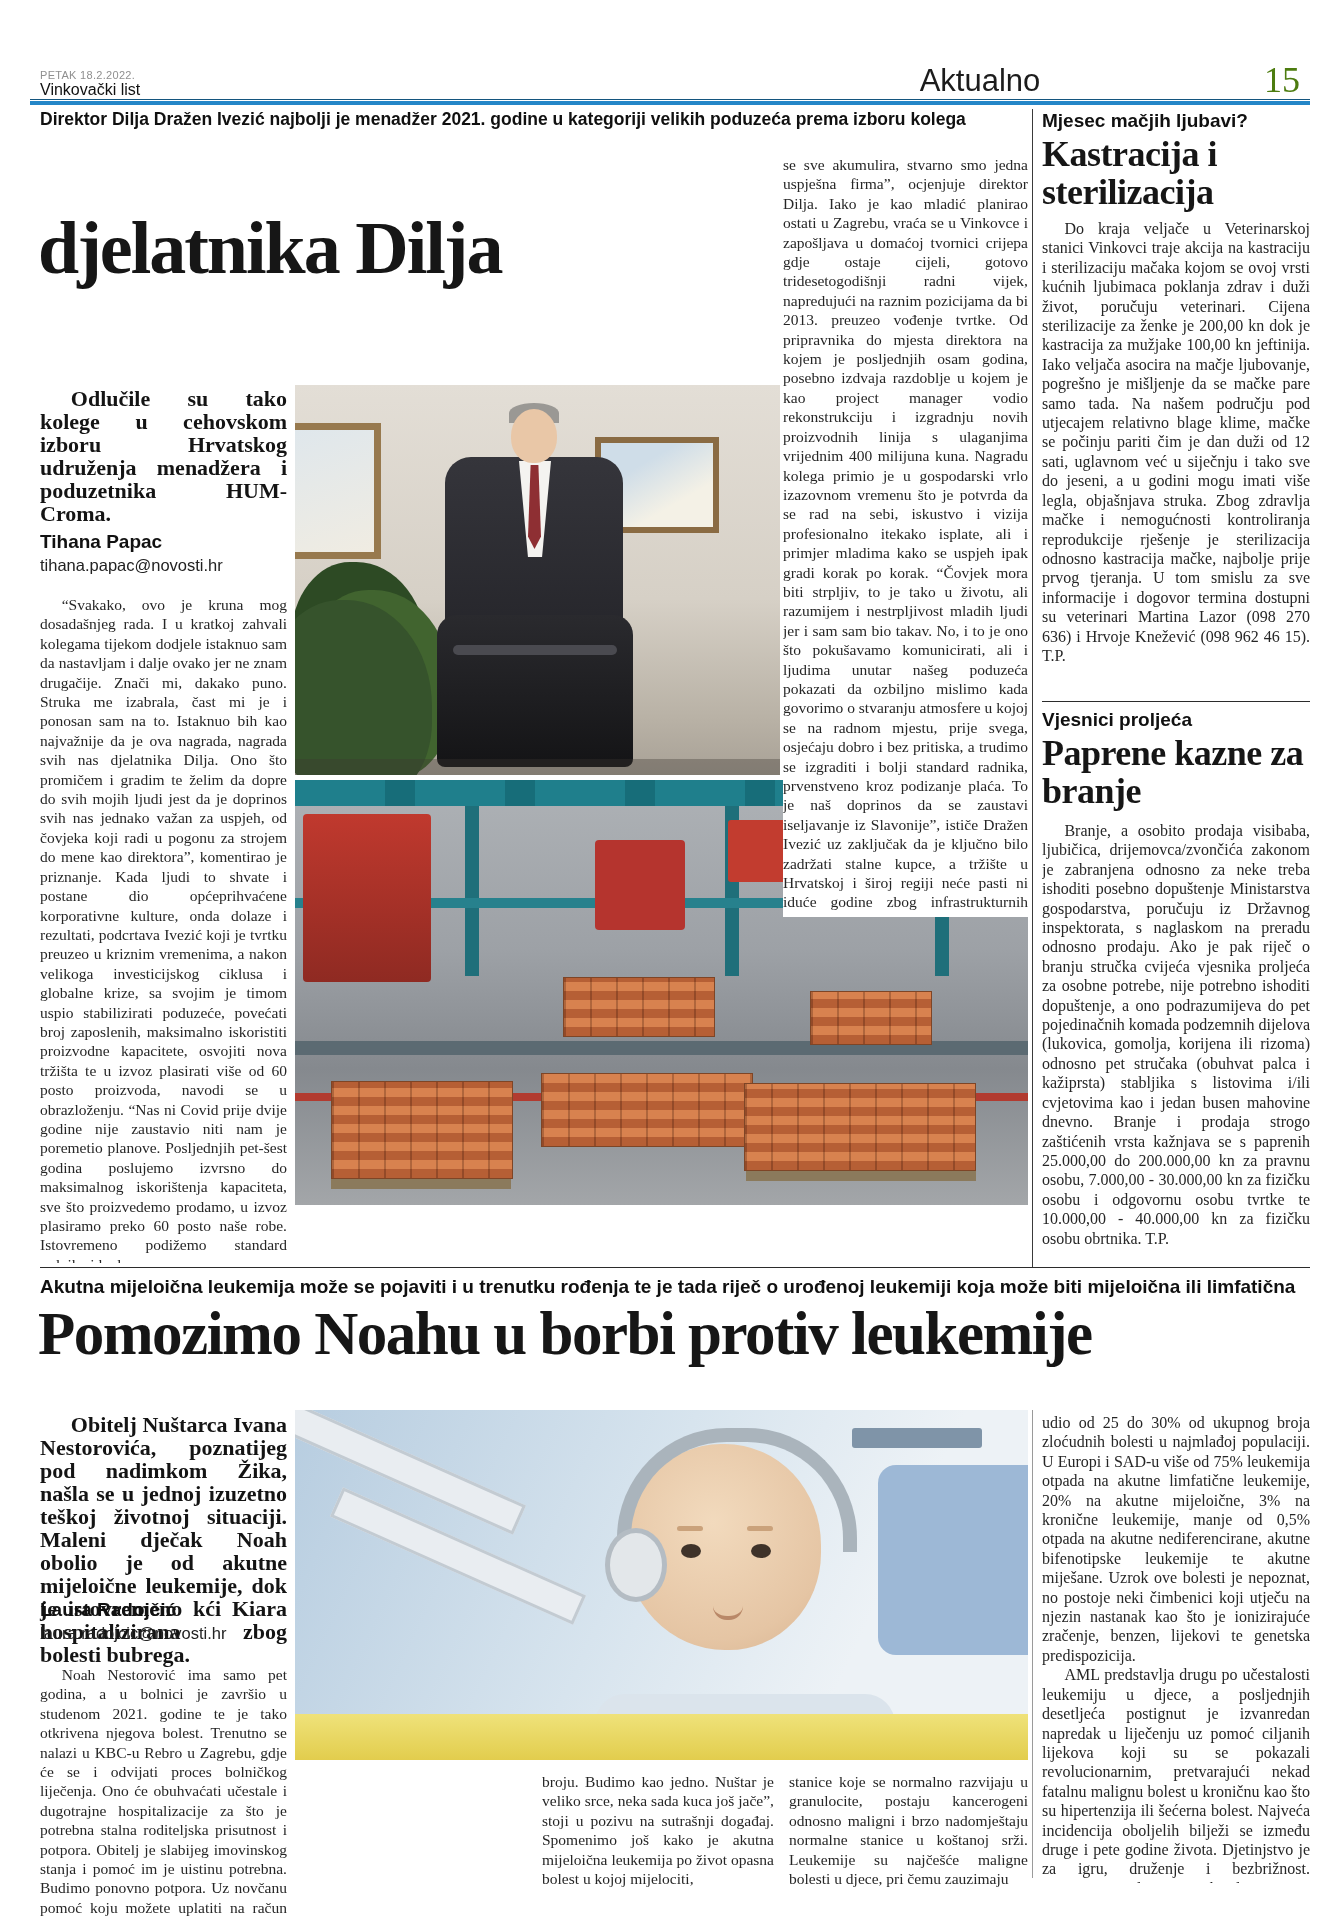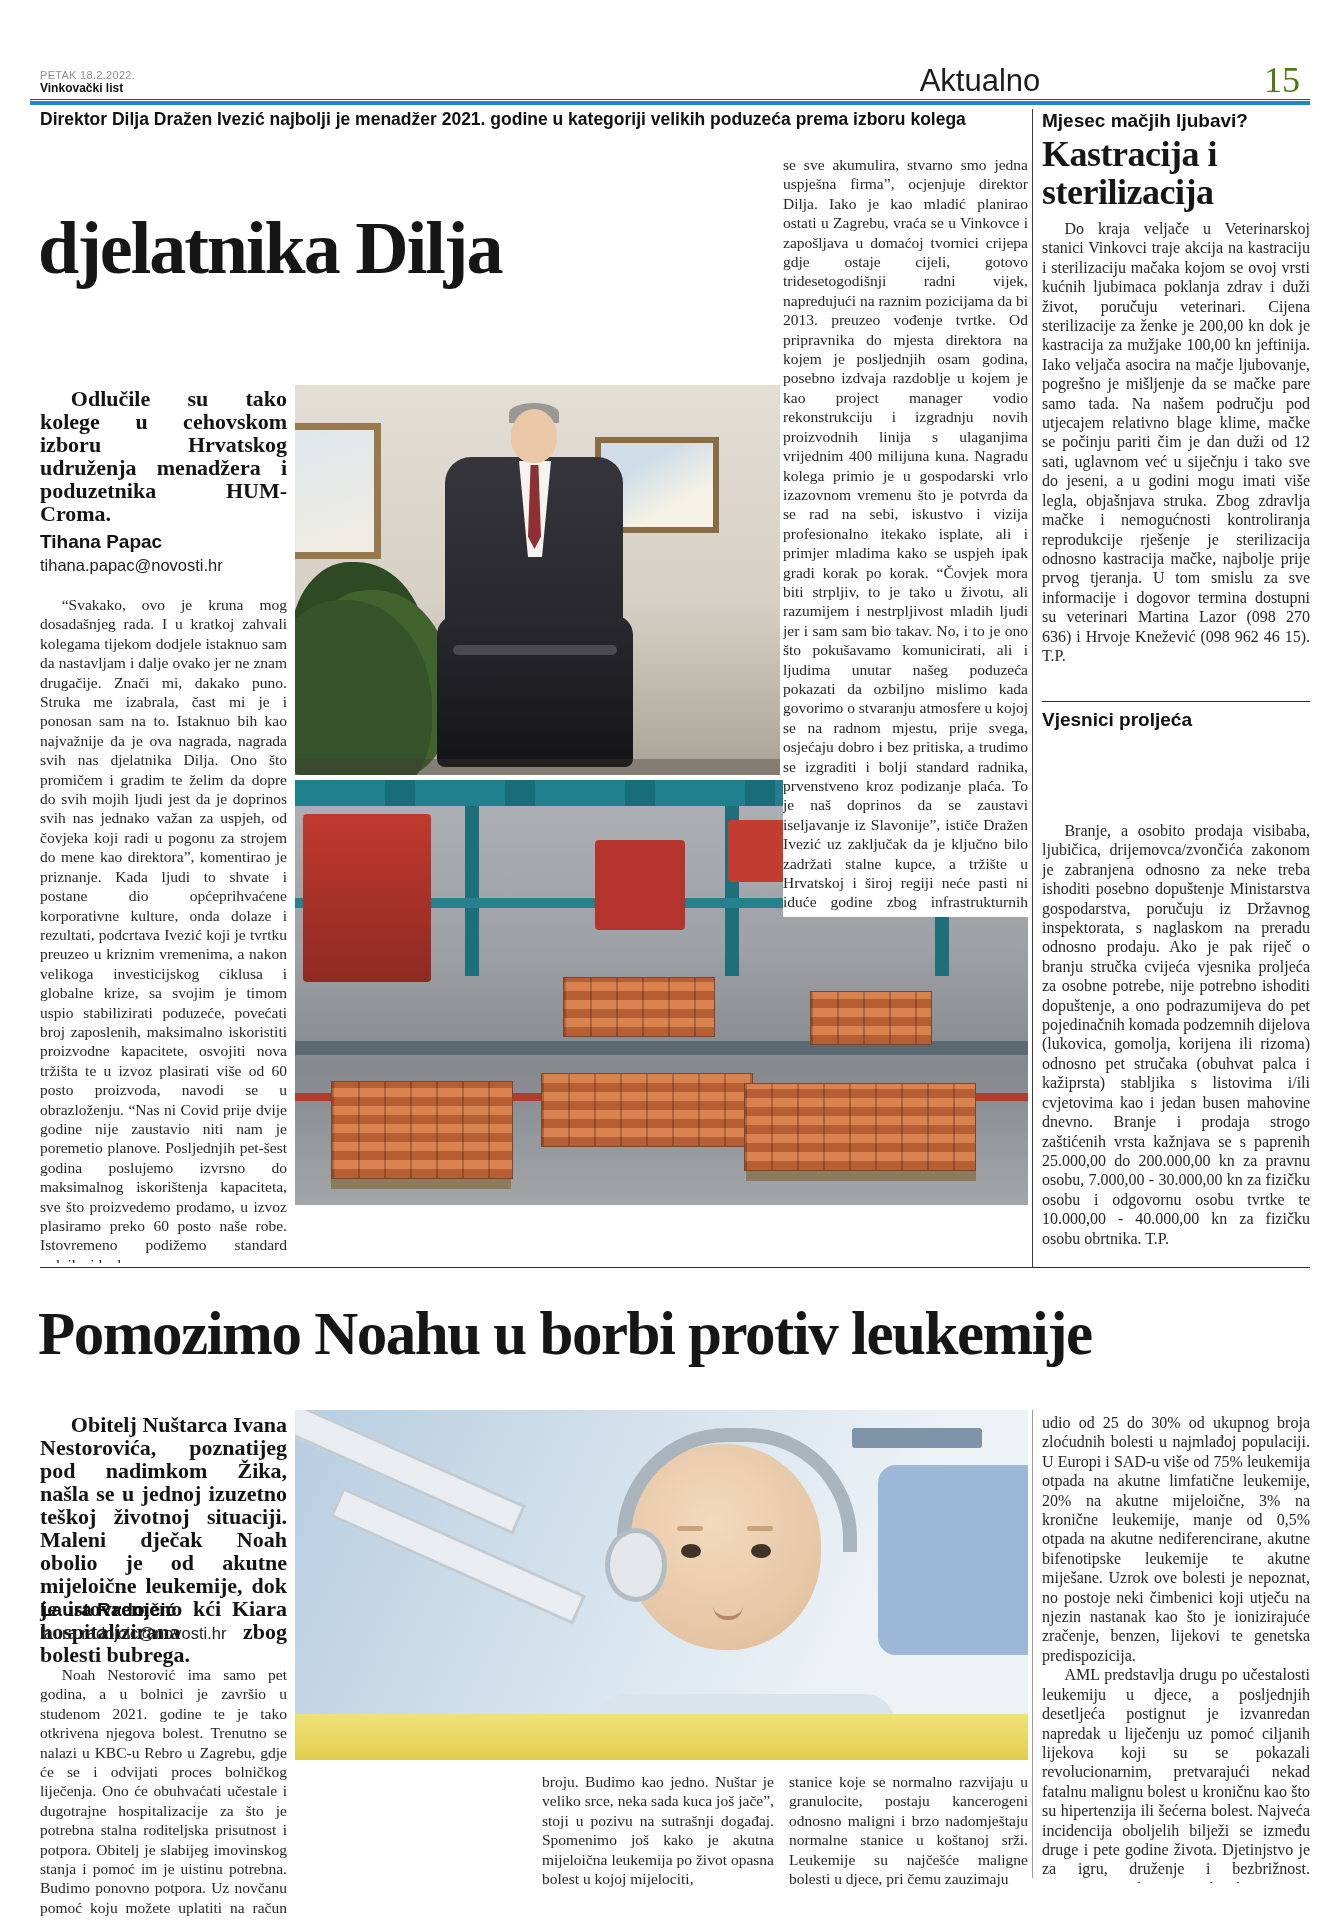--- a/index.html
+++ b/index.html
@@ -2,21 +2,21 @@
 <html lang="hr"><head>
 <meta charset="utf-8">
 <style>
   html,body{margin:0;padding:0;background:#ffffff;}
   .page{position:relative;width:1326px;height:1920px;background:#fff;margin:15px auto;overflow:hidden;
         font-family:"Liberation Serif","DejaVu Serif",serif;color:#1d1d1d;}
   .abs{position:absolute;}
   .sans{font-family:"Liberation Sans","DejaVu Sans",sans-serif;}
   
   .date-label{font-size:11px;color:#8f8f8f;letter-spacing:.3px;}
-  .pub-name{font-size:12px;font-weight:bold;color:#111;}
+  .pub-name{font-size:16px;font-weight:normal;color:#111;}
   .section-title{font-size:31px;color:#1c1c1c;}
   .page-num{font-size:36px;color:#4d7c0f;font-family:"Liberation Serif",serif;}
   .rule-dark{background:#14557e;height:1px;}
   .rule-blue{background:#2486c8;height:4px;}
   .vline{width:1px;background:#3a3a3a;}
   .hline{height:1px;background:#2b2b2b;}
   
   .kicker{font-weight:bold;font-size:17.5px;color:#101010;}
   .kicker-big{font-weight:bold;font-size:19px;color:#101010;}
   .headline{font-weight:bold;color:#161616;letter-spacing:-2px;line-height:1.02;}
@@ -134,24 +134,26 @@
     <div class="ph floor-pallet" style="left:36px;bottom:16px;width:180px;"></div>
     <div class="ph floor-pallet" style="right:52px;bottom:24px;width:230px;"></div>
   </div>
 
   <div class="abs vline" style="left:1032px;top:94px;height:1158px;"></div>
   <div class="abs sans kicker-big" style="left:1042px;top:95px;width:268px;">Mjesec mačjih ljubavi?</div>
   <div class="abs headline h-side" style="left:1042px;top:120px;width:268px;">Kastracija i sterilizacija</div>
   <div class="abs body-col wide indent" style="left:1042px;top:204px;width:268px;height:474px;">Do kraja veljače u Veterinarskoj stanici Vinkovci traje akcija na kastraciju i sterilizaciju mačaka kojom se ovoj vrsti kućnih ljubimaca poklanja zdrav i duži život, poručuju veterinari. Cijena sterilizacije za ženke je 200,00 kn dok je kastracija za mužjake 100,00 kn jeftinija. Iako veljača asocira na mačje ljubovanje, pogrešno je mišljenje da se mačke pare samo tada. Na našem području pod utjecajem relativno blage klime, mačke se počinju pariti čim je dan duži od 12 sati, uglavnom već u siječnju i tako sve do jeseni, a u godini mogu imati više legla, objašnjava struka. Zbog zdravlja mačke i nemogućnosti kontroliranja reprodukcije rješenje je sterilizacija odnosno kastracija mačke, najbolje prije prvog tjeranja. U tom smislu za sve informacije i dogovor termina dostupni su veterinari Martina Lazor (098 270 636) i Hrvoje Knežević (098 962 46 15). T.P.</div>
   <div class="abs hline" style="left:1042px;top:686px;width:268px;"></div>
   <div class="abs sans kicker-big" style="left:1042px;top:694px;width:268px;">Vjesnici proljeća</div>
+  <div class="abs headline h-side" style="left:1042px;top:719px;width:268px;">Paprene kazne za branje</div>
   <div class="abs body-col wide indent" style="left:1042px;top:806px;width:268px;height:440px;">Branje, a osobito prodaja visibaba, ljubičica, drijemovca/zvončića zakonom je zabranjena odnosno za neke treba ishoditi posebno dopuštenje Ministarstva gospodarstva, poručuju iz Državnog inspektorata, s naglaskom na preradu odnosno prodaju. Ako je pak riječ o branju stručka cvijeća vjesnika proljeća za osobne potrebe, nije potrebno ishoditi dopuštenje, a ono podrazumijeva do pet pojedinačnih komada podzemnih dijelova (lukovica, gomolja, korijena ili rizoma) odnosno pet stručaka (obuhvat palca i kažiprsta) stabljika s listovima i/ili cvjetovima kao i jedan busen mahovine dnevno. Branje i prodaja strogo zaštićenih vrsta kažnjava se s paprenih 25.000,00 do 200.000,00 kn za pravnu osobu, 7.000,00 - 30.000,00 kn za fizičku osobu i odgovornu osobu tvrtke te 10.000,00 - 40.000,00 kn za fizičku osobu obrtnika. T.P.</div>
 
   <div class="abs hline" style="left:40px;top:1252px;width:1270px;"></div>
 
+  <div class="abs sans kicker-big" style="left:40px;top:1261px;width:1270px;">Akutna mijeloična leukemija može se pojaviti i u trenutku rođenja te je tada riječ o urođenoj leukemiji koja može biti mijeloična ili limfatična</div>
   <div class="abs headline h-bottom" style="left:38px;top:1288px;width:1272px;">Pomozimo Noahu u borbi protiv leukemije</div>
 
   <div class="abs lead" style="left:40px;top:1398px;width:247px;">Obitelj Nuštarca Ivana Nestorovića, poznatijeg pod nadimkom Žika, našla se u jednoj izuzetno teškoj životnoj situaciji. Maleni dječak Noah obolio je od akutne mijeloične leukemije, dok je istovremeno kći Kiara hospitalizirana zbog bolesti bubrega.</div>
   <div class="abs sans byl-name" style="left:40px;top:1584px;">Laura Radojčić</div>
   <div class="abs sans byl-mail" style="left:40px;top:1609px;">laura.radojcic@novosti.hr</div>
   <div class="abs body-col indent" style="left:40px;top:1650px;width:247px;height:258px;">Noah Nestorović ima samo pet godina, a u bolnici je završio u studenom 2021. godine te je tako otkrivena njegova bolest. Trenutno se nalazi u KBC-u Rebro u Zagrebu, gdje će se i odvijati proces bolničkog liječenja. Ono će obuhvaćati učestale i dugotrajne hospitalizacije za što je potrebna stalna roditeljska prisutnost i potpora. Obitelj je slabijeg imovinskog stanja i pomoć im je uistinu potrebna. Budimo ponovno potpora. Uz novčanu pomoć koju možete uplatiti na račun Zagrebačke banke HR7523600003250514028,</div>
 
   <div class="photo" style="left:295px;top:1395px;width:733px;height:350px;">
     <div class="ph boy-bg"></div>
     <div class="ph rail" style="left:-30px;top:40px;"></div>

